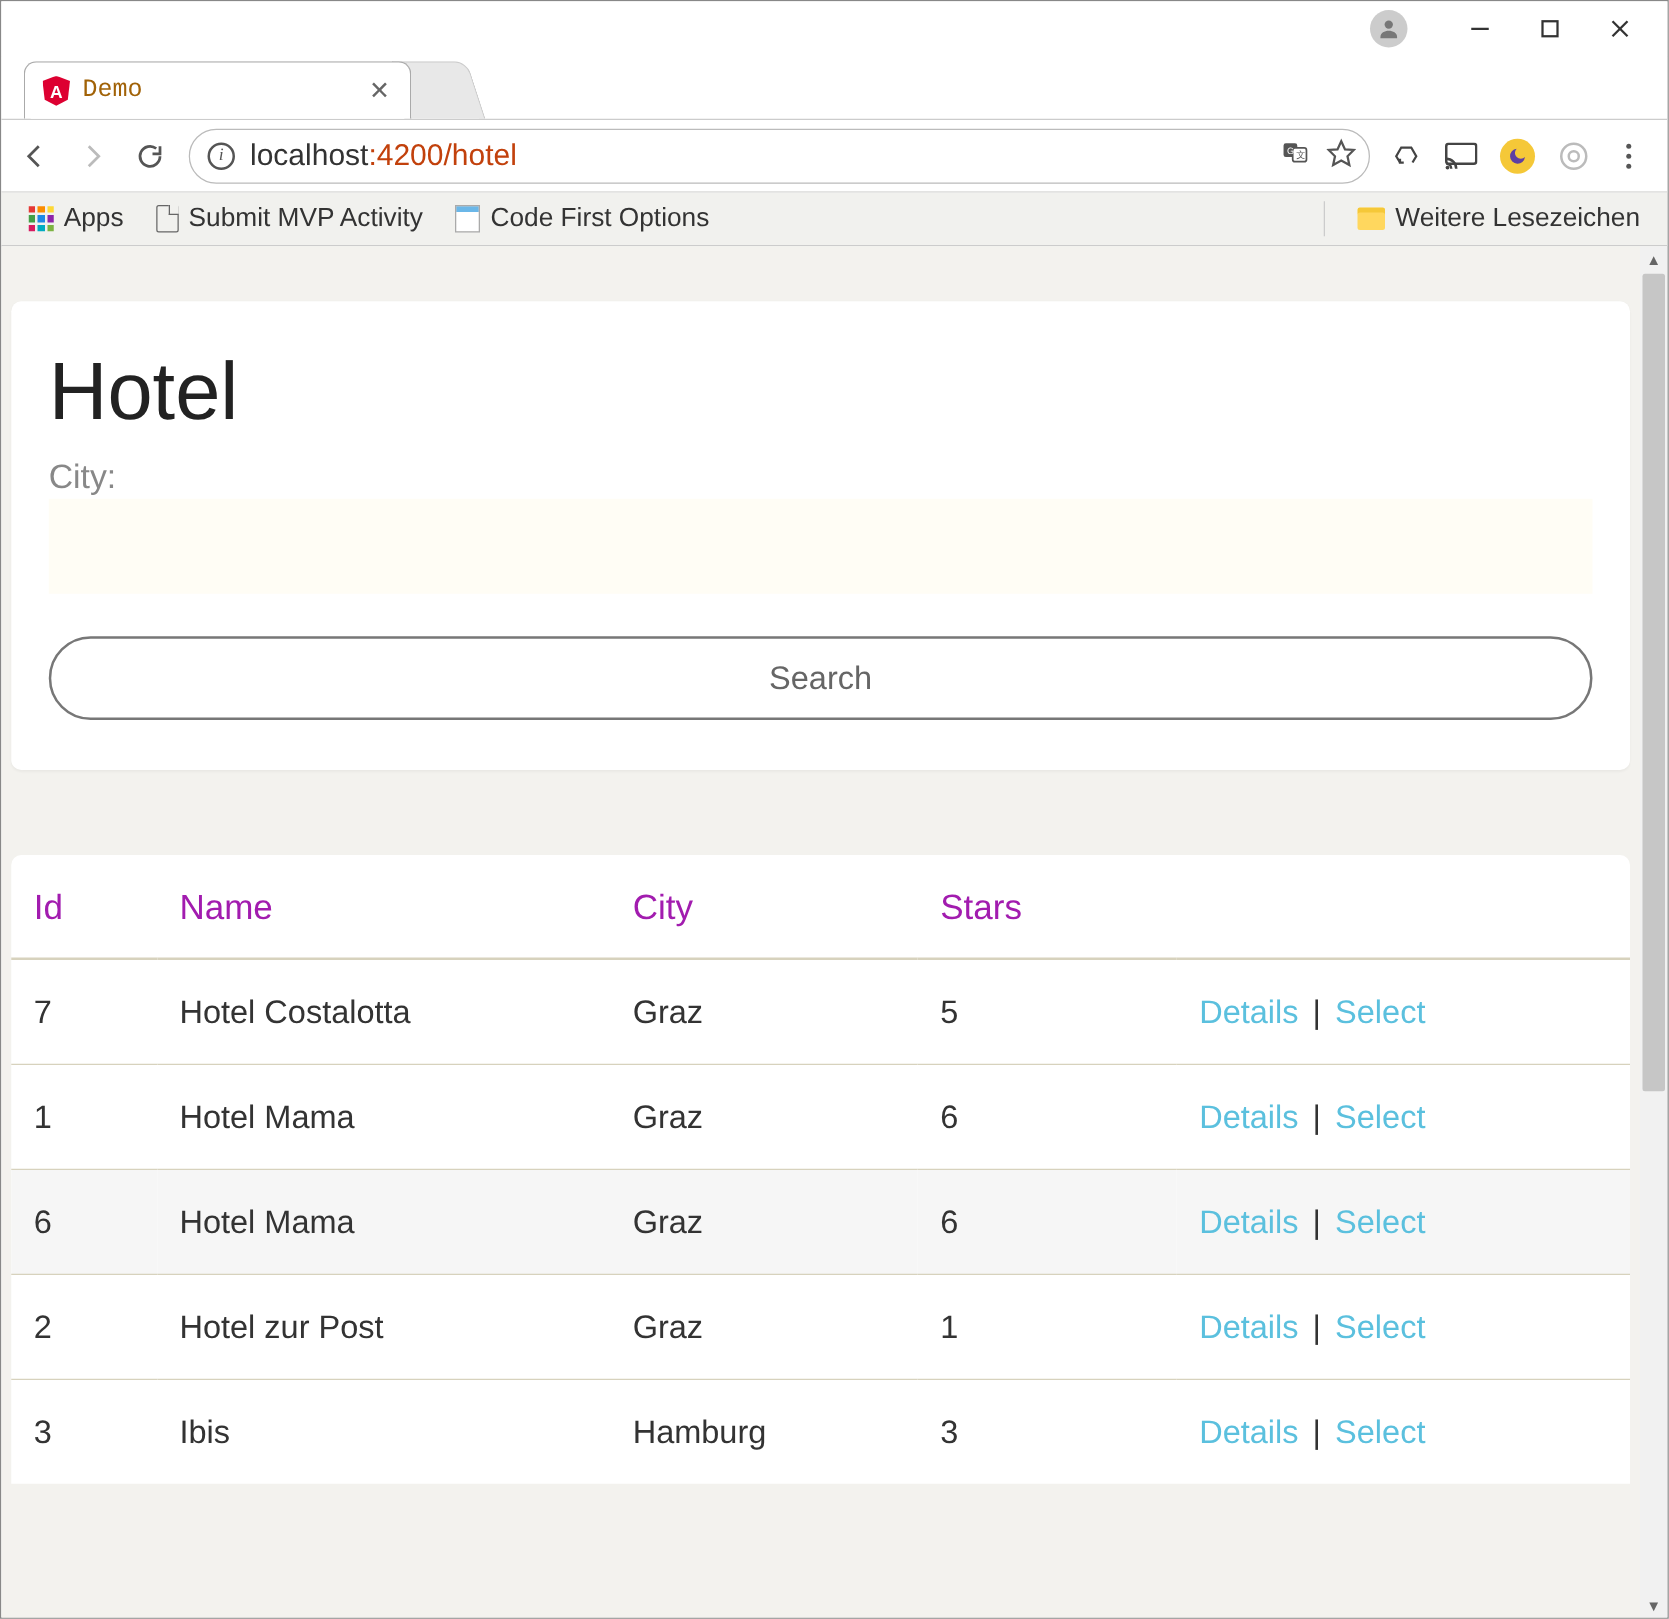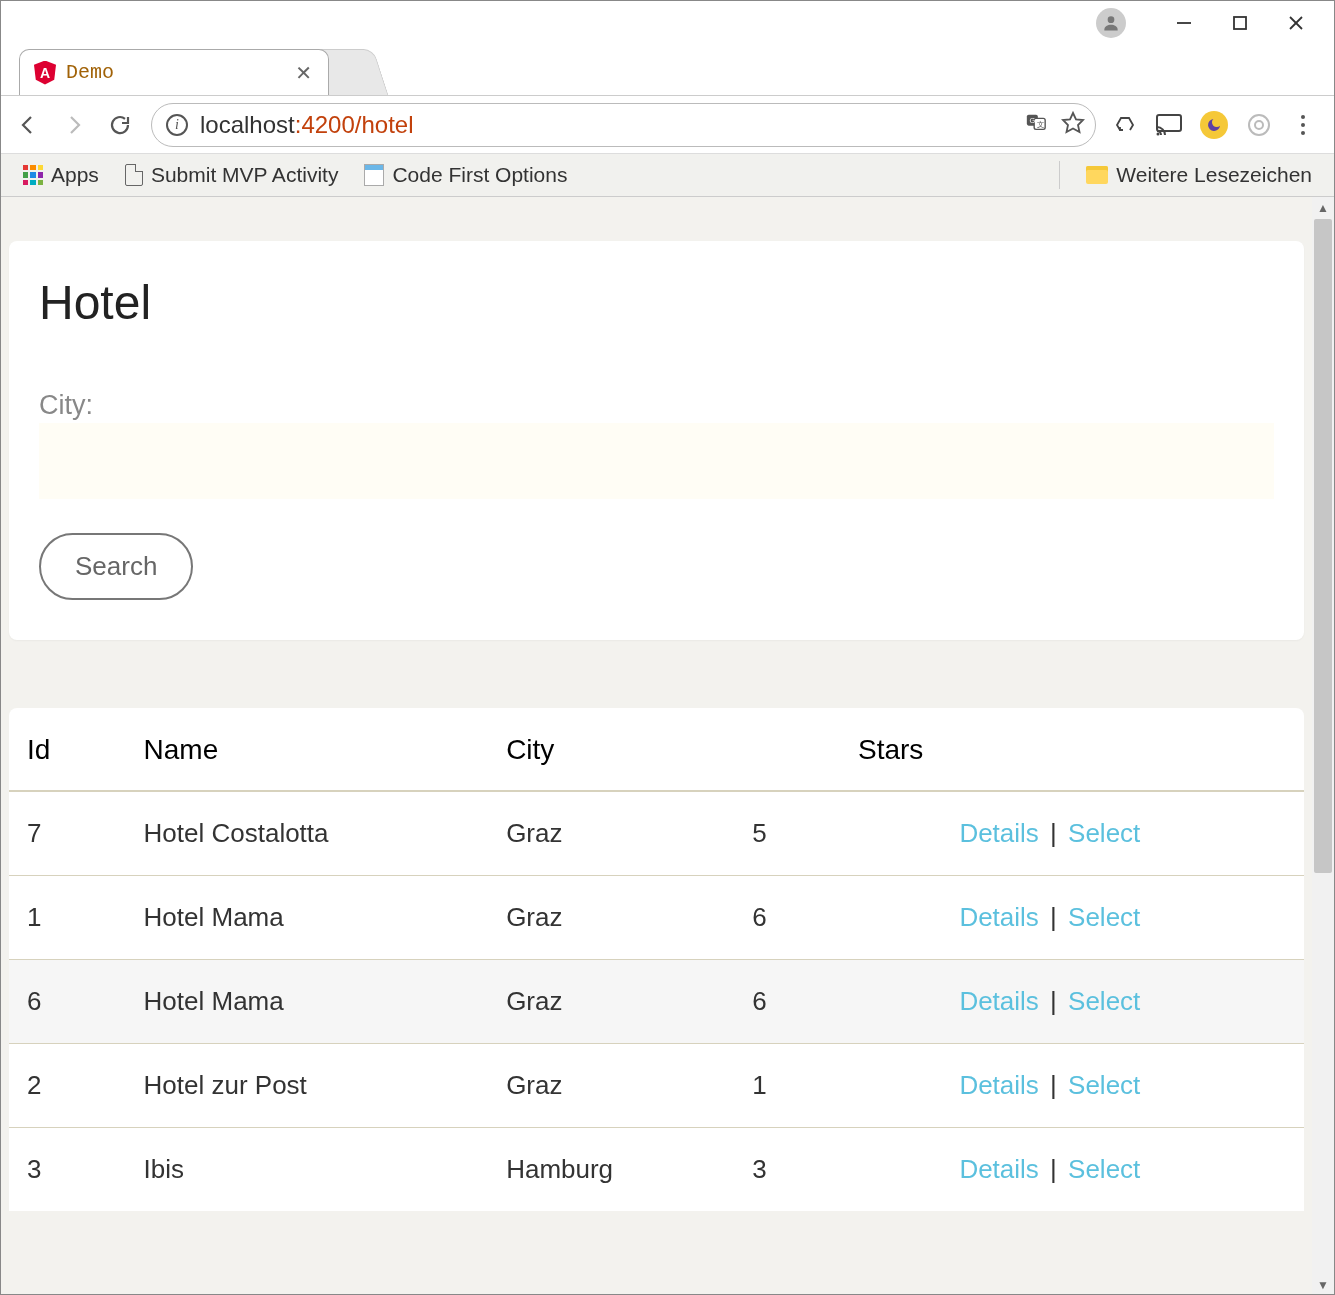--- a/index.html
+++ b/index.html
@@ -155,50 +155,50 @@
   overflow: hidden;
   padding-top: 44px;
 }
 .card {
   background: #fff;
   margin: 0 8px;
   border-radius: 8px;
   padding: 34px 30px 40px 30px;
   box-shadow: 0 1px 2px rgba(0,0,0,0.04);
 }
-.card h1 { font-size: 48px; font-weight: 400; color: #222; margin-bottom: 60px; }
+.card h1 { font-size: 65px; font-weight: 400; color: #222; margin-bottom: 16px; }
 .label { font-size: 27px; color: #888; margin-bottom: 2px; }
 .city-input {
   width: 100%;
   height: 76px;
   border: none;
   background: #fffdf5;
   margin-bottom: 34px;
   font-size: 24px;
   padding: 0 14px;
   outline: none;
 }
-.btn-row { display:flex; gap:2px; }
+.btn-row { display:flex; gap:2px;flex-direction:column; }
 .pill-btn {
   border: 2.5px solid #777;
   background: #fff;
   color: #666;
   font-size: 26px;
   padding: 16px 34px;
   border-radius: 40px;
   cursor: pointer;
 }
 .table-card {
   background: #fff;
   margin: 68px 8px 0 8px;
   border-radius: 8px 8px 0 0;
 }
 table { width:100%; border-collapse: collapse; }
 th {
-  text-align:left; font-size: 28px; font-weight: 400; color:#000000;
+  text-align:left; font-size: 28px; font-weight: 400; color:#a21caf;
   padding: 26px 18px 24px 18px;
   border-bottom: 2px solid #d7d2bd;
 }
 td {
   font-size: 26px; color:#333;
   padding: 26px 18px;
   border-top: 1px solid #d7d2bd;
 }
 tbody tr.highlight { background: #f6f6f6; }
 .link { color: #5bc0de; cursor:pointer; }
@@ -207,21 +207,21 @@
   position:absolute; top:0; right:0; width:22px; height:100%;
   background:#f1f1f1;
   display:flex; flex-direction:column; align-items:center;
 }
 .vscroll .arrow { height:22px; display:flex; align-items:center; justify-content:center; color:#666; font-size:12px; width:100%; }
 .vscroll .track { flex:1; width:100%; position:relative; }
 .vscroll .thumb { position:absolute; left:2px; right:2px; top:0; height:62%; background:#c6c6c6; border-radius:2px; }
 .col-id { width: 9%; }
 .col-name { width: 28%; }
 .col-city { width: 19%; }
-.col-stars { width: 16%; text-align: right; }
+.col-stars { width: 16%; }
 .col-actions { width: 28%; }
 </style>
 </head>
 <body>
 
 <div class="window-chrome">
   <div class="profile">
     <svg viewBox="0 0 24 24">
         <circle cx="12" cy="8" r="4"></circle>
         <path d="M4 20c0-4 4-6 8-6s8 2 8 6v1H4z"></path>

